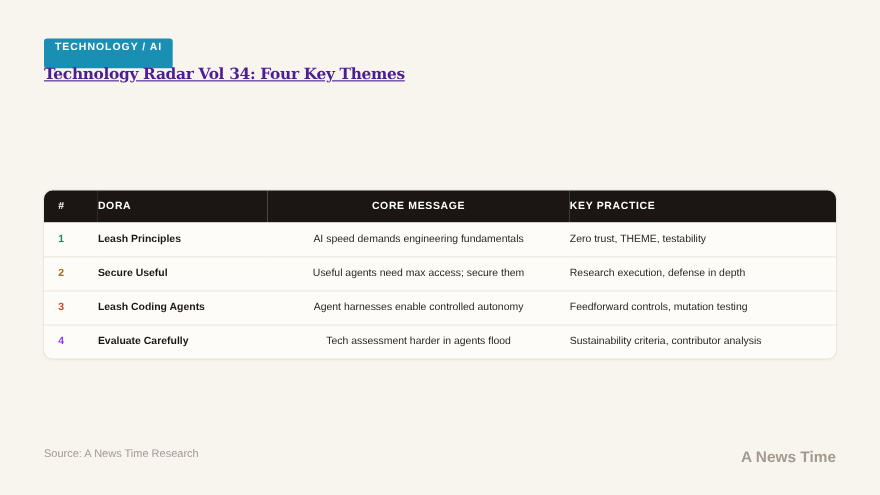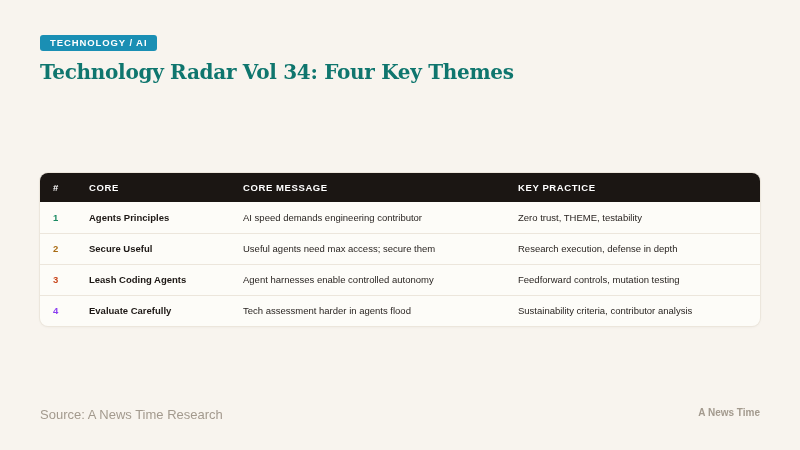--- a/index.html
+++ b/index.html
@@ -6,38 +6,39 @@
   html, body { width: 800px; height: 450px; }
   body {
     background: #f8f4ee;
     font-family: "Liberation Sans", sans-serif;
     position: relative;
     overflow: hidden;
   }
   .badge {
     position: absolute;
     left: 40px; top: 35px;
-    height: 16px;
+    height: 27px;
     padding: 0 10px;
     background: #1a8fb4;
     color: #ffffff;
     border-radius: 3px;
     font-size: 9.5px;
     font-weight: bold;
     letter-spacing: 0.9px;
     line-height: 16px;
   }
   .title {
     position: absolute;
     left: 40px; top: 60px;
     font-family: "DejaVu Serif", serif;
     font-weight: bold;
-    font-size: 20px;
-    color: #0f766e;
+    font-size: 14px;
+    color: #4c1d95;
     letter-spacing: -0.3px;
+    text-decoration: underline;
   }
   .table-card {
     position: absolute;
     left: 40px; top: 173px;
     width: 720px;
     border-radius: 8px;
     background: #fdfcf8;
     box-shadow: 0 0 0 1px #ece6dc, 0 1px 3px rgba(0,0,0,0.06);
     overflow: hidden;
   }
@@ -54,58 +55,58 @@
   tbody tr { height: 31px; border-top: 1px solid #ece6dc; }
   tbody tr:first-child { border-top: none; }
   td {
     font-size: 9.5px;
     color: #2a2522;
     padding: 0;
     vertical-align: middle;
   }
   .c-num { width: 49px; padding-left: 13px; }
   .c-theme { width: 154px; }
-  .c-core { width: 275px; }
+  .c-core { width: 275px; text-align: center; }
   td.c-num { font-weight: bold; }
   td.c-theme { font-weight: bold; color: #1c1714; }
   .footer-left {
     position: absolute;
     left: 40px; top: 407px;
-    font-size: 13px;
+    font-size: 10px;
     color: #a39a8e;
   }
   .footer-right {
     position: absolute;
     right: 40px; top: 407px;
-    font-size: 10px;
+    font-size: 14px;
     font-weight: bold;
     color: #a39a8e;
   }
 </style>
 </head>
 <body>
 
 <div class="badge">TECHNOLOGY / AI</div>
 <h1 class="title">Technology Radar Vol 34: Four Key Themes</h1>
 
 <div class="table-card">
   <table>
     <thead>
       <tr>
         <th class="c-num">#</th>
-        <th class="c-theme">CORE</th>
+        <th class="c-theme">DORA</th>
         <th class="c-core">CORE MESSAGE</th>
         <th>KEY PRACTICE</th>
       </tr>
     </thead>
     <tbody>
       <tr>
         <td class="c-num" style="color: rgb(26, 138, 99);">1</td>
-        <td class="c-theme">Agents Principles</td>
-        <td class="c-core">AI speed demands engineering contributor</td>
+        <td class="c-theme">Leash Principles</td>
+        <td class="c-core">AI speed demands engineering fundamentals</td>
         <td>Zero trust, THEME, testability</td>
       </tr>
       <tr>
         <td class="c-num" style="color: rgb(168, 106, 18);">2</td>
         <td class="c-theme">Secure Useful</td>
         <td class="c-core">Useful agents need max access; secure them</td>
         <td>Research execution, defense in depth</td>
       </tr>
       <tr>
         <td class="c-num" style="color: rgb(201, 70, 28);">3</td>

